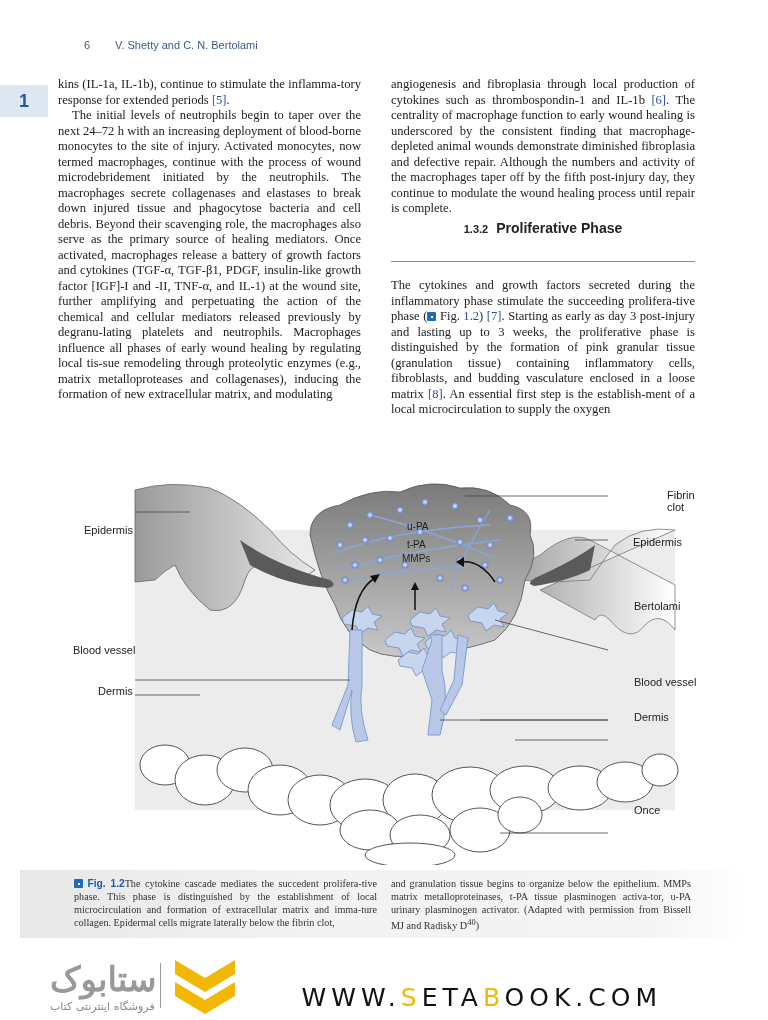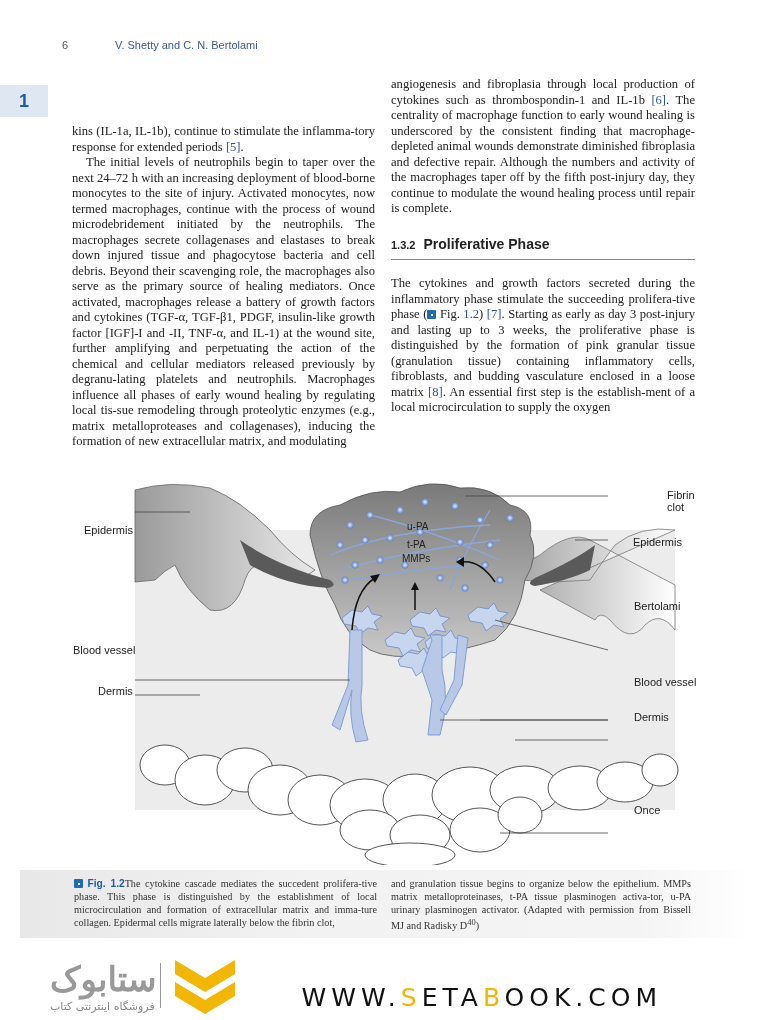--- a/index.html
+++ b/index.html
@@ -1,27 +1,27 @@
 <!DOCTYPE html>
 <html><head>
 <meta charset="utf-8">
 <style>
   html, body { margin:0; padding:0; }
   body { width:768px; height:1020px; background:#ffffff; position:relative; overflow:hidden; font-family:"Liberation Serif", serif; color:#222; }
-  .running-head { position:absolute; top:39px; left:62px; font-family:"Liberation Sans", sans-serif; font-size:11px; color:#555; }
+  .running-head { position:absolute; top:39px; left:62px; font-family:"Liberation Sans", sans-serif; font-size:11px; color:#555;text-align:center; }
   .running-head .pg { display:inline-block; width:50px; }
   .running-head .auth { color:#3a5a8c; }
   .chapter-tab { position:absolute; top:85px; left:0; width:48px; height:32px; background:#dfe7f3; display:flex; align-items:center; justify-content:center; font-family:"Liberation Sans", sans-serif; font-weight:bold; font-size:18px; color:#1e5aa8; }
   .col { position:absolute; font-size:12.6px; line-height:15.5px; text-align:justify; }
-  .col-left { top:77px; left:72px; width:303px;margin-top:47px; }
+  .col-left { top:77px; left:58px; width:303px; }
   .col-right { top:77px; left:391px; width:304px; }
   .col p { margin:0; }
   .indent { text-indent:14px; }
   .ref { color:#2a4fa0; }
-  .section-head { margin-top:20px; margin-bottom:16px; font-family:"Liberation Sans", sans-serif; font-weight:bold; font-size:14px; color:#222; border-bottom:1.5px solid #888; padding-bottom:6px; text-align:left; }
+  .section-head { margin-top:4px; margin-bottom:16px; font-family:"Liberation Sans", sans-serif; font-weight:bold; font-size:14px; color:#222; border-bottom:1.5px solid #888; padding-bottom:24px; text-align:center; }
   .section-head .num { font-size:11px; margin-right:8px; }
   .fig-sq { display:inline-block; width:9px; height:9px; background:#1e6bb8; border:2px solid #1e6bb8; box-sizing:border-box; position:relative; vertical-align:-1px; border-radius:1px; }
   .fig-sq::after { content:""; position:absolute; left:1.5px; top:1.5px; width:2px; height:2px; background:#fff; }
   .figure { position:absolute; top:470px; left:70px; width:640px; height:395px; }
   .fig-label { position:absolute; font-family:"Liberation Sans", sans-serif; font-size:11px; color:#222; }
   .caption-box { position:absolute; top:870px; left:20px; width:730px; height:68px; background:linear-gradient(to right,#e8e8e8 0%,#f2f2f2 40%,#f4f4f4 85%,#ffffff 100%); }
   .caption { position:absolute; top:877px; font-size:10.2px; line-height:13px; text-align:justify; color:#333; }
   .caption-left { left:74px; width:303px; }
   .caption-right { left:391px; width:300px; }
   .caption .figno { font-family:"Liberation Sans", sans-serif; font-weight:bold; color:#1e5aa8; }

